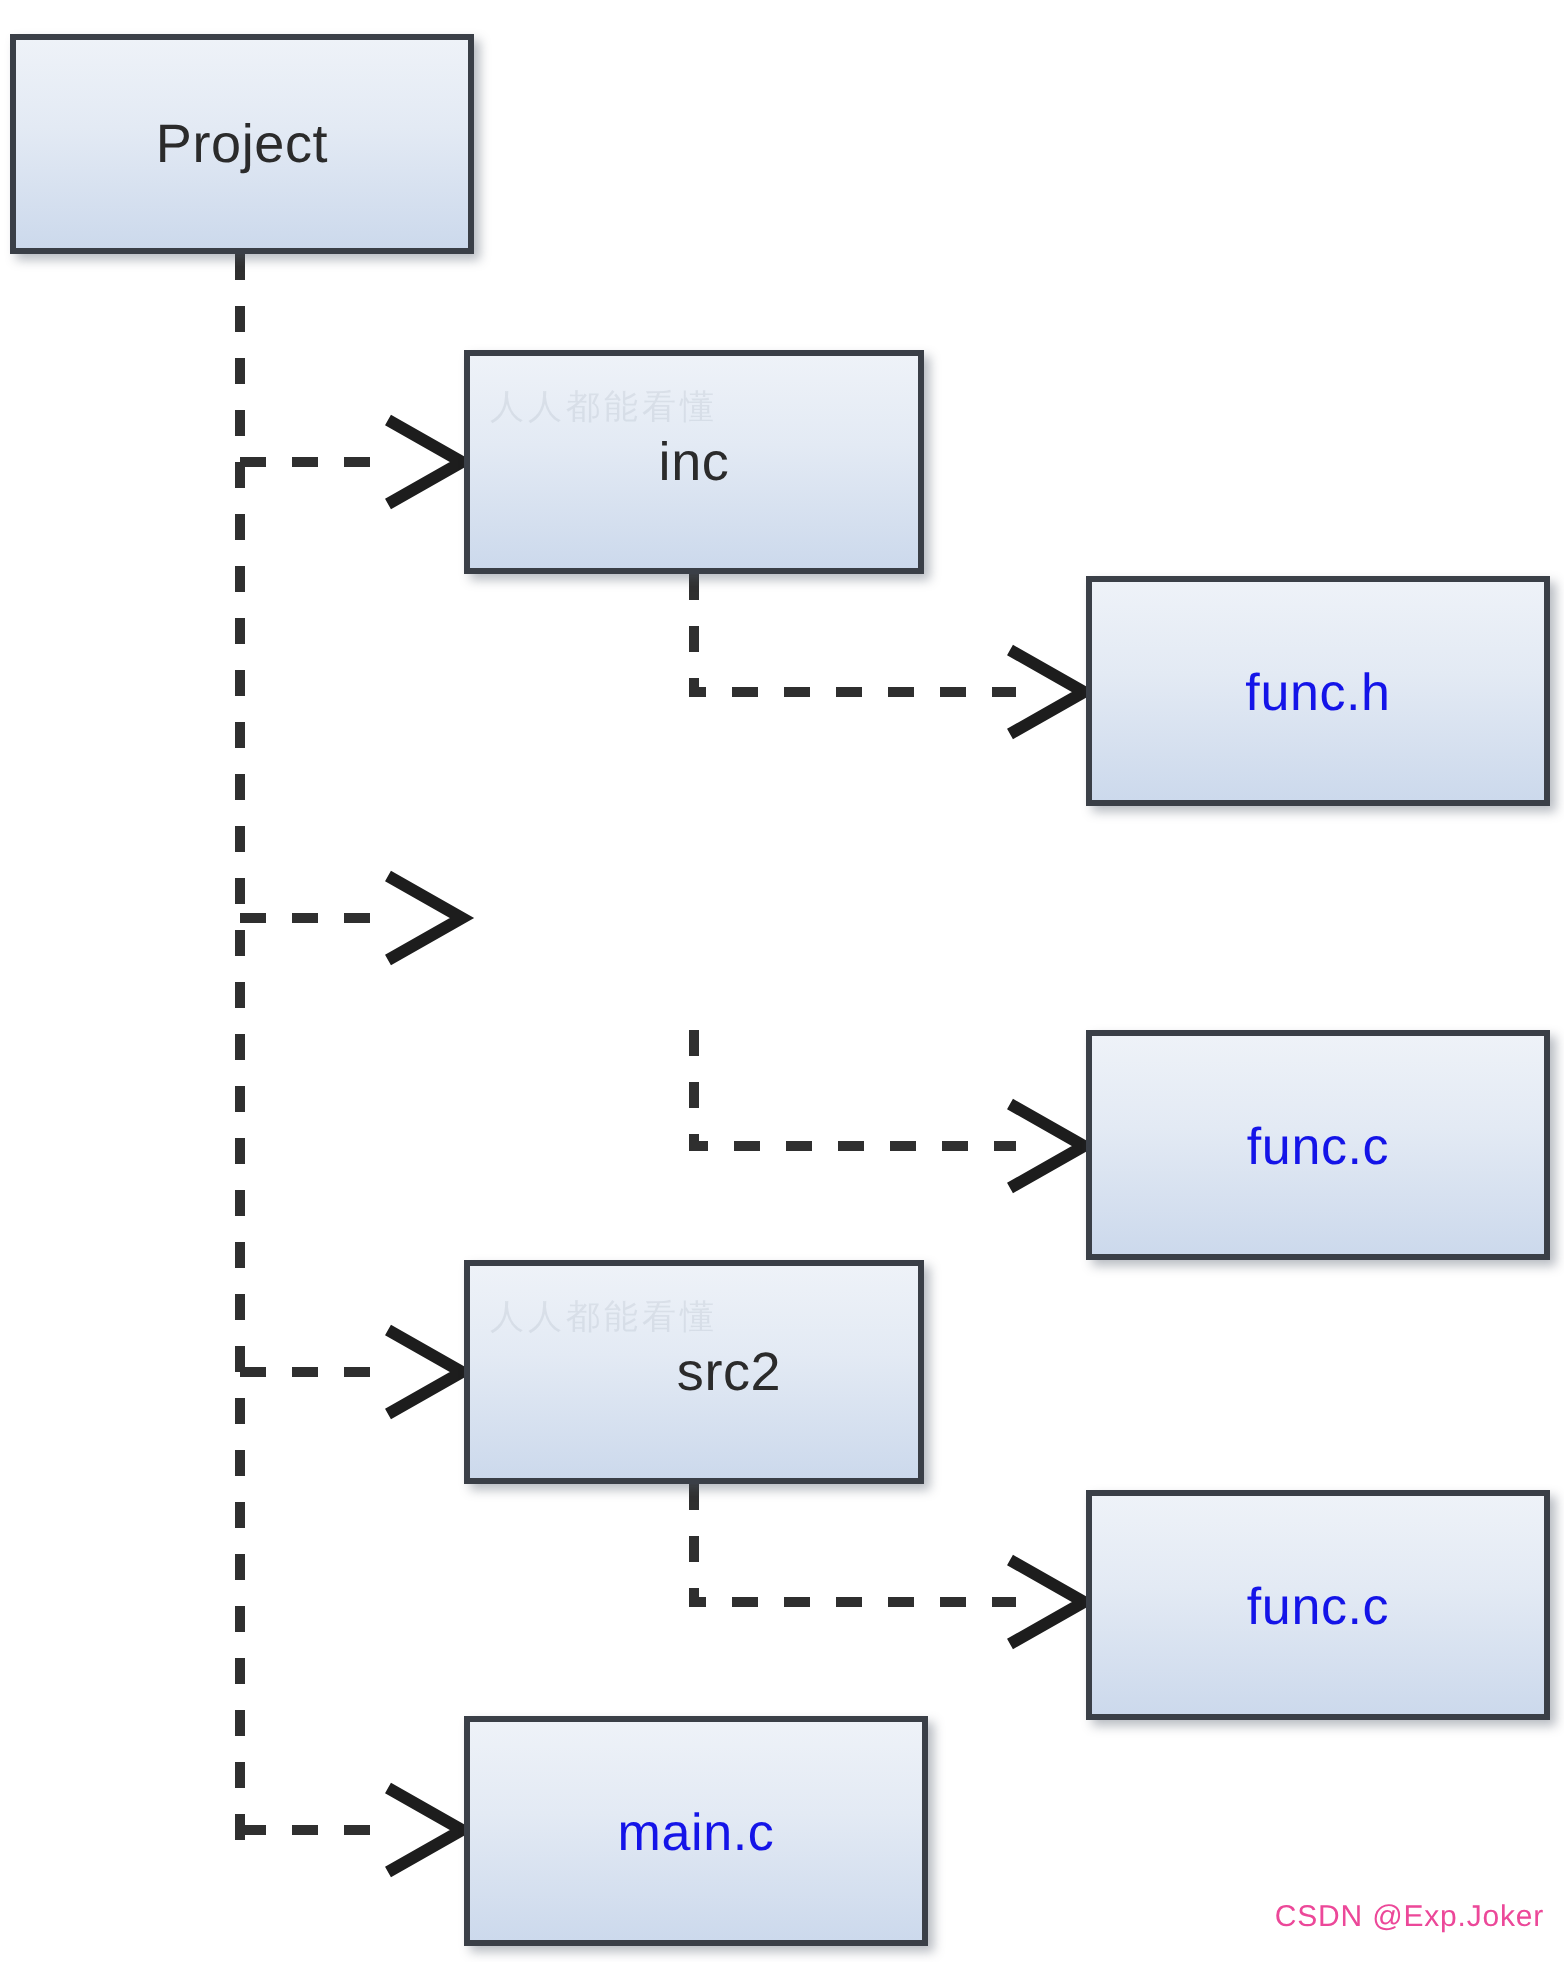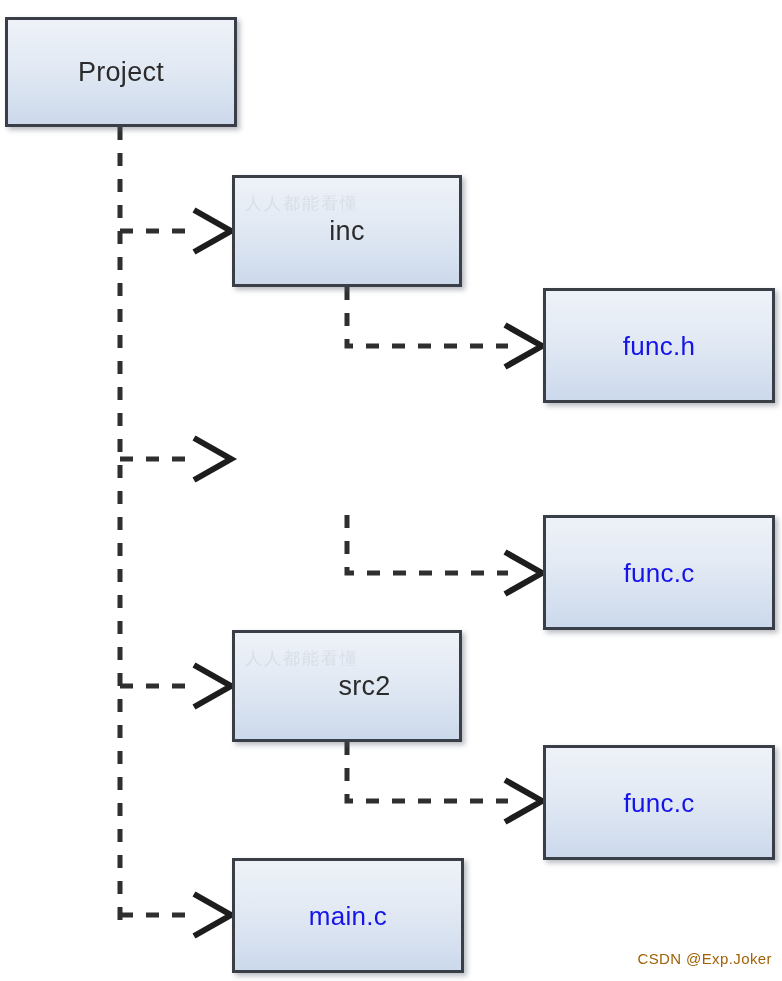--- a/index.html
+++ b/index.html
@@ -59,21 +59,21 @@
     pointer-events: none;
     user-select: none;
     white-space: nowrap;
     overflow: hidden;
   }
   #watermark {
     position: absolute;
     right: 10px;
     bottom: 14px;
     font-size: 15px;
-    color: #a16207;
+    color: #ec4899;
     letter-spacing: 0.4px;
     user-select: none;
     z-index: 5;
   }
 </style>
 </head>
 <body>
 
 <div id="canvas">
 

